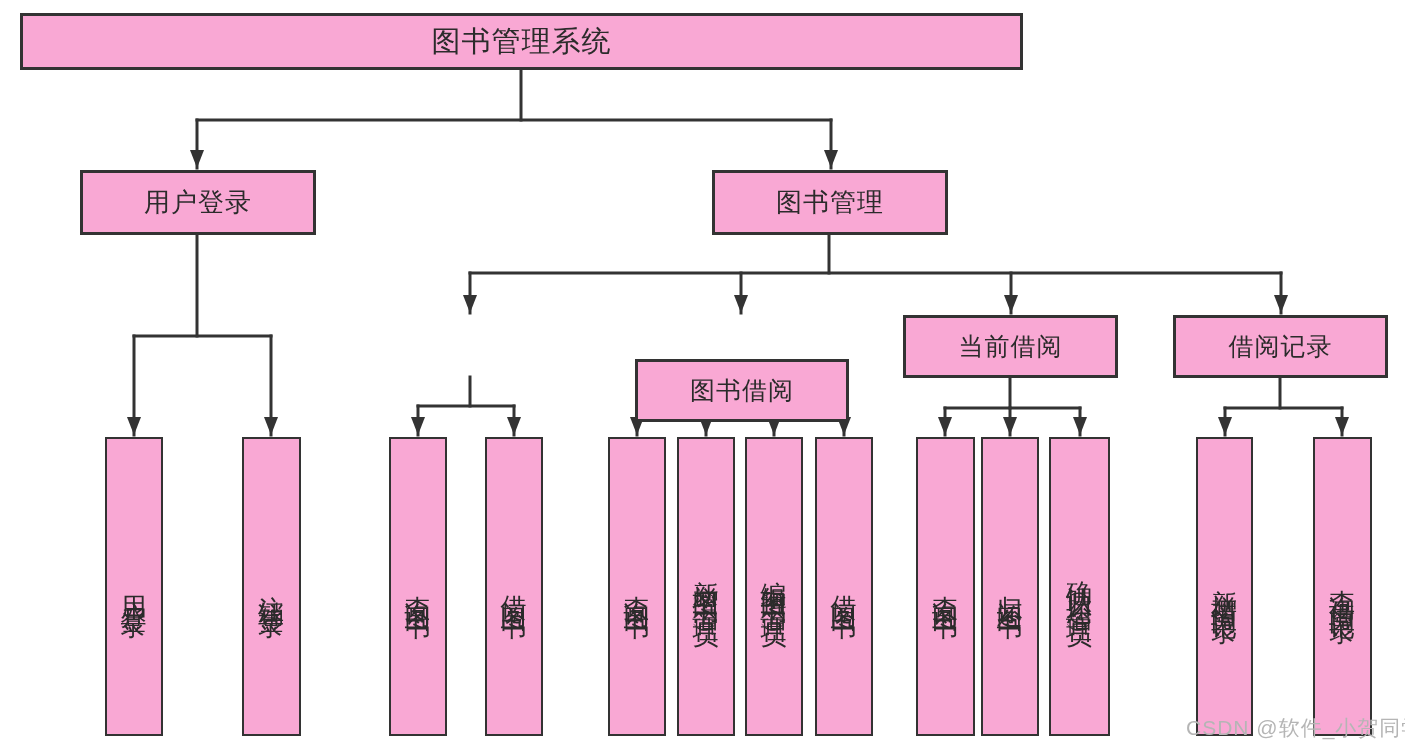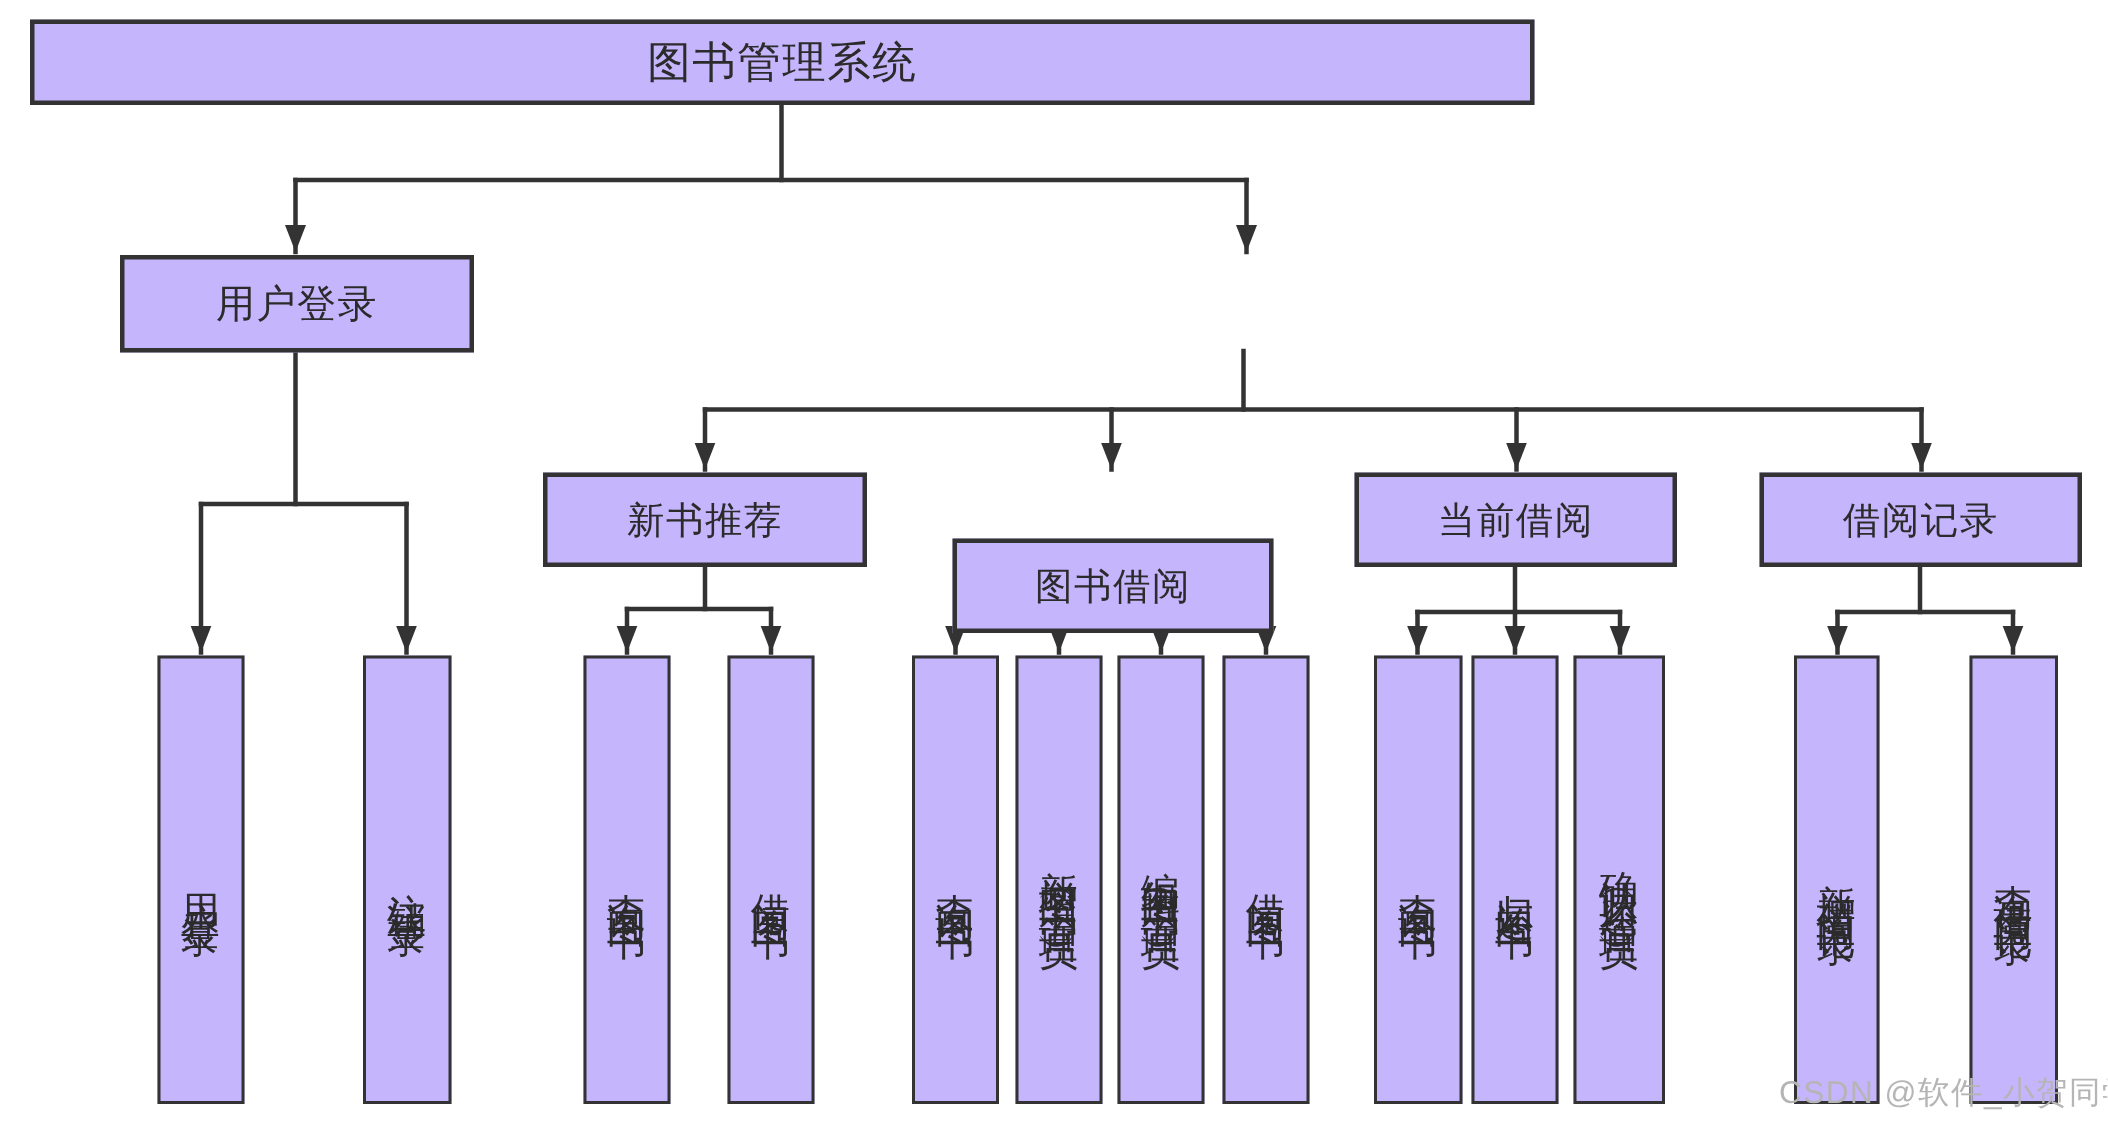--- a/index.html
+++ b/index.html
@@ -18,21 +18,21 @@
   .connectors {
     position: absolute;
     left: 0; top: 0;
     width: 1405px;
     height: 747px;
     pointer-events: none;
   }
   .node {
     position: absolute;
     box-sizing: border-box;
-    background: #c4b5fd;
+    background: #f9a8d4;
     border: 3px solid #333333;
     display: flex;
     align-items: center;
     justify-content: center;
     color: #2b2b2b;
     text-align: center;
     white-space: nowrap;
   }
   .node.root  { font-size: 29px; letter-spacing: 1px; }
   .node.lvl2  { font-size: 26px; letter-spacing: 1px; }
@@ -112,24 +112,24 @@
     </g>
   </svg>
 
   <div class="node root" style="left:20px; top:13px; width:1003px; height:57px;">
     <span>图书管理系统</span>
   </div>
 
   <div class="node lvl2" style="left:80px; top:170px; width:236px; height:65px;">
     <span>用户登录</span>
   </div>
+  <div class="node lvl2" style="left:712px; top:170px; width:236px; height:65px;">
+    <span>图书管理</span>
+  </div>
 
-  <div class="node lvl3" style="left:362px; top:315px; width:216px; height:63px;">
-    <span>新书推荐</span>
-  </div>
   <div class="node lvl3" style="left:635px; top:315px; width:214px; height:63px;margin-top:44px;">
     <span>图书借阅</span>
   </div>
   <div class="node lvl3" style="left:1173px; top:315px; width:215px; height:63px;">
     <span>借阅记录</span>
   </div>
   <div class="node lvl3" style="left:903px; top:315px; width:215px; height:63px;">
     <span>当前借阅</span>
   </div>
 

